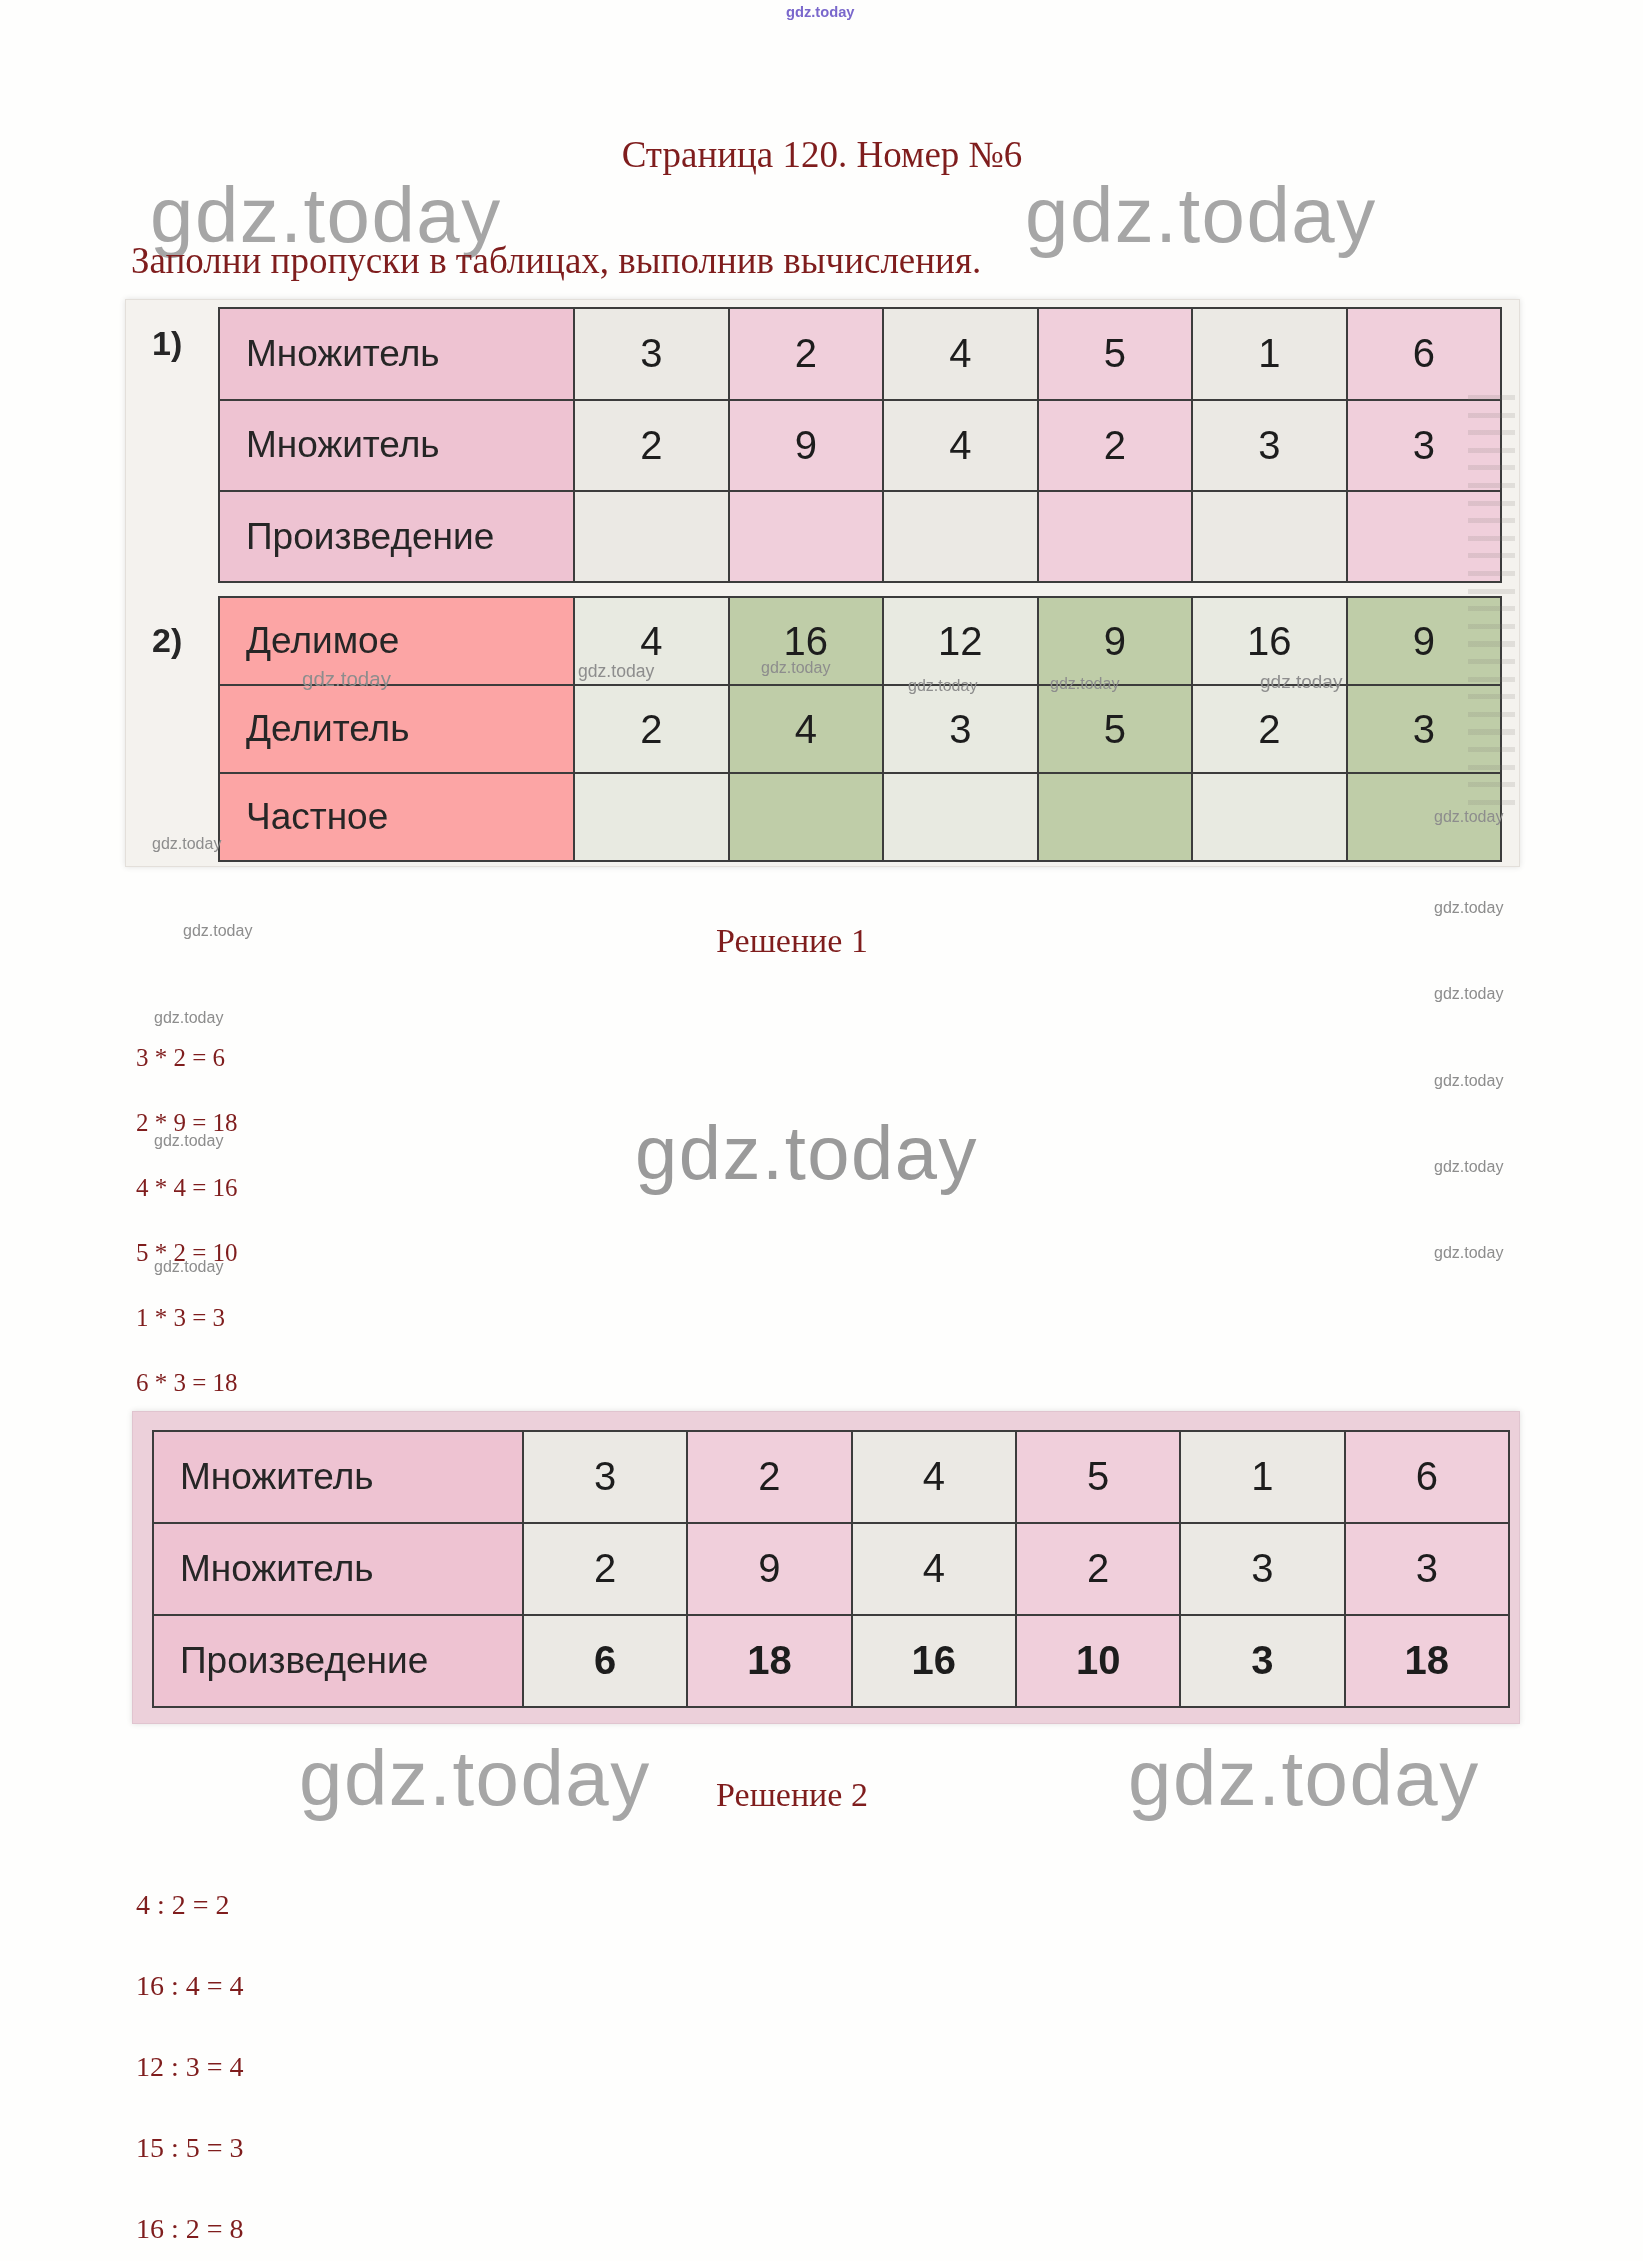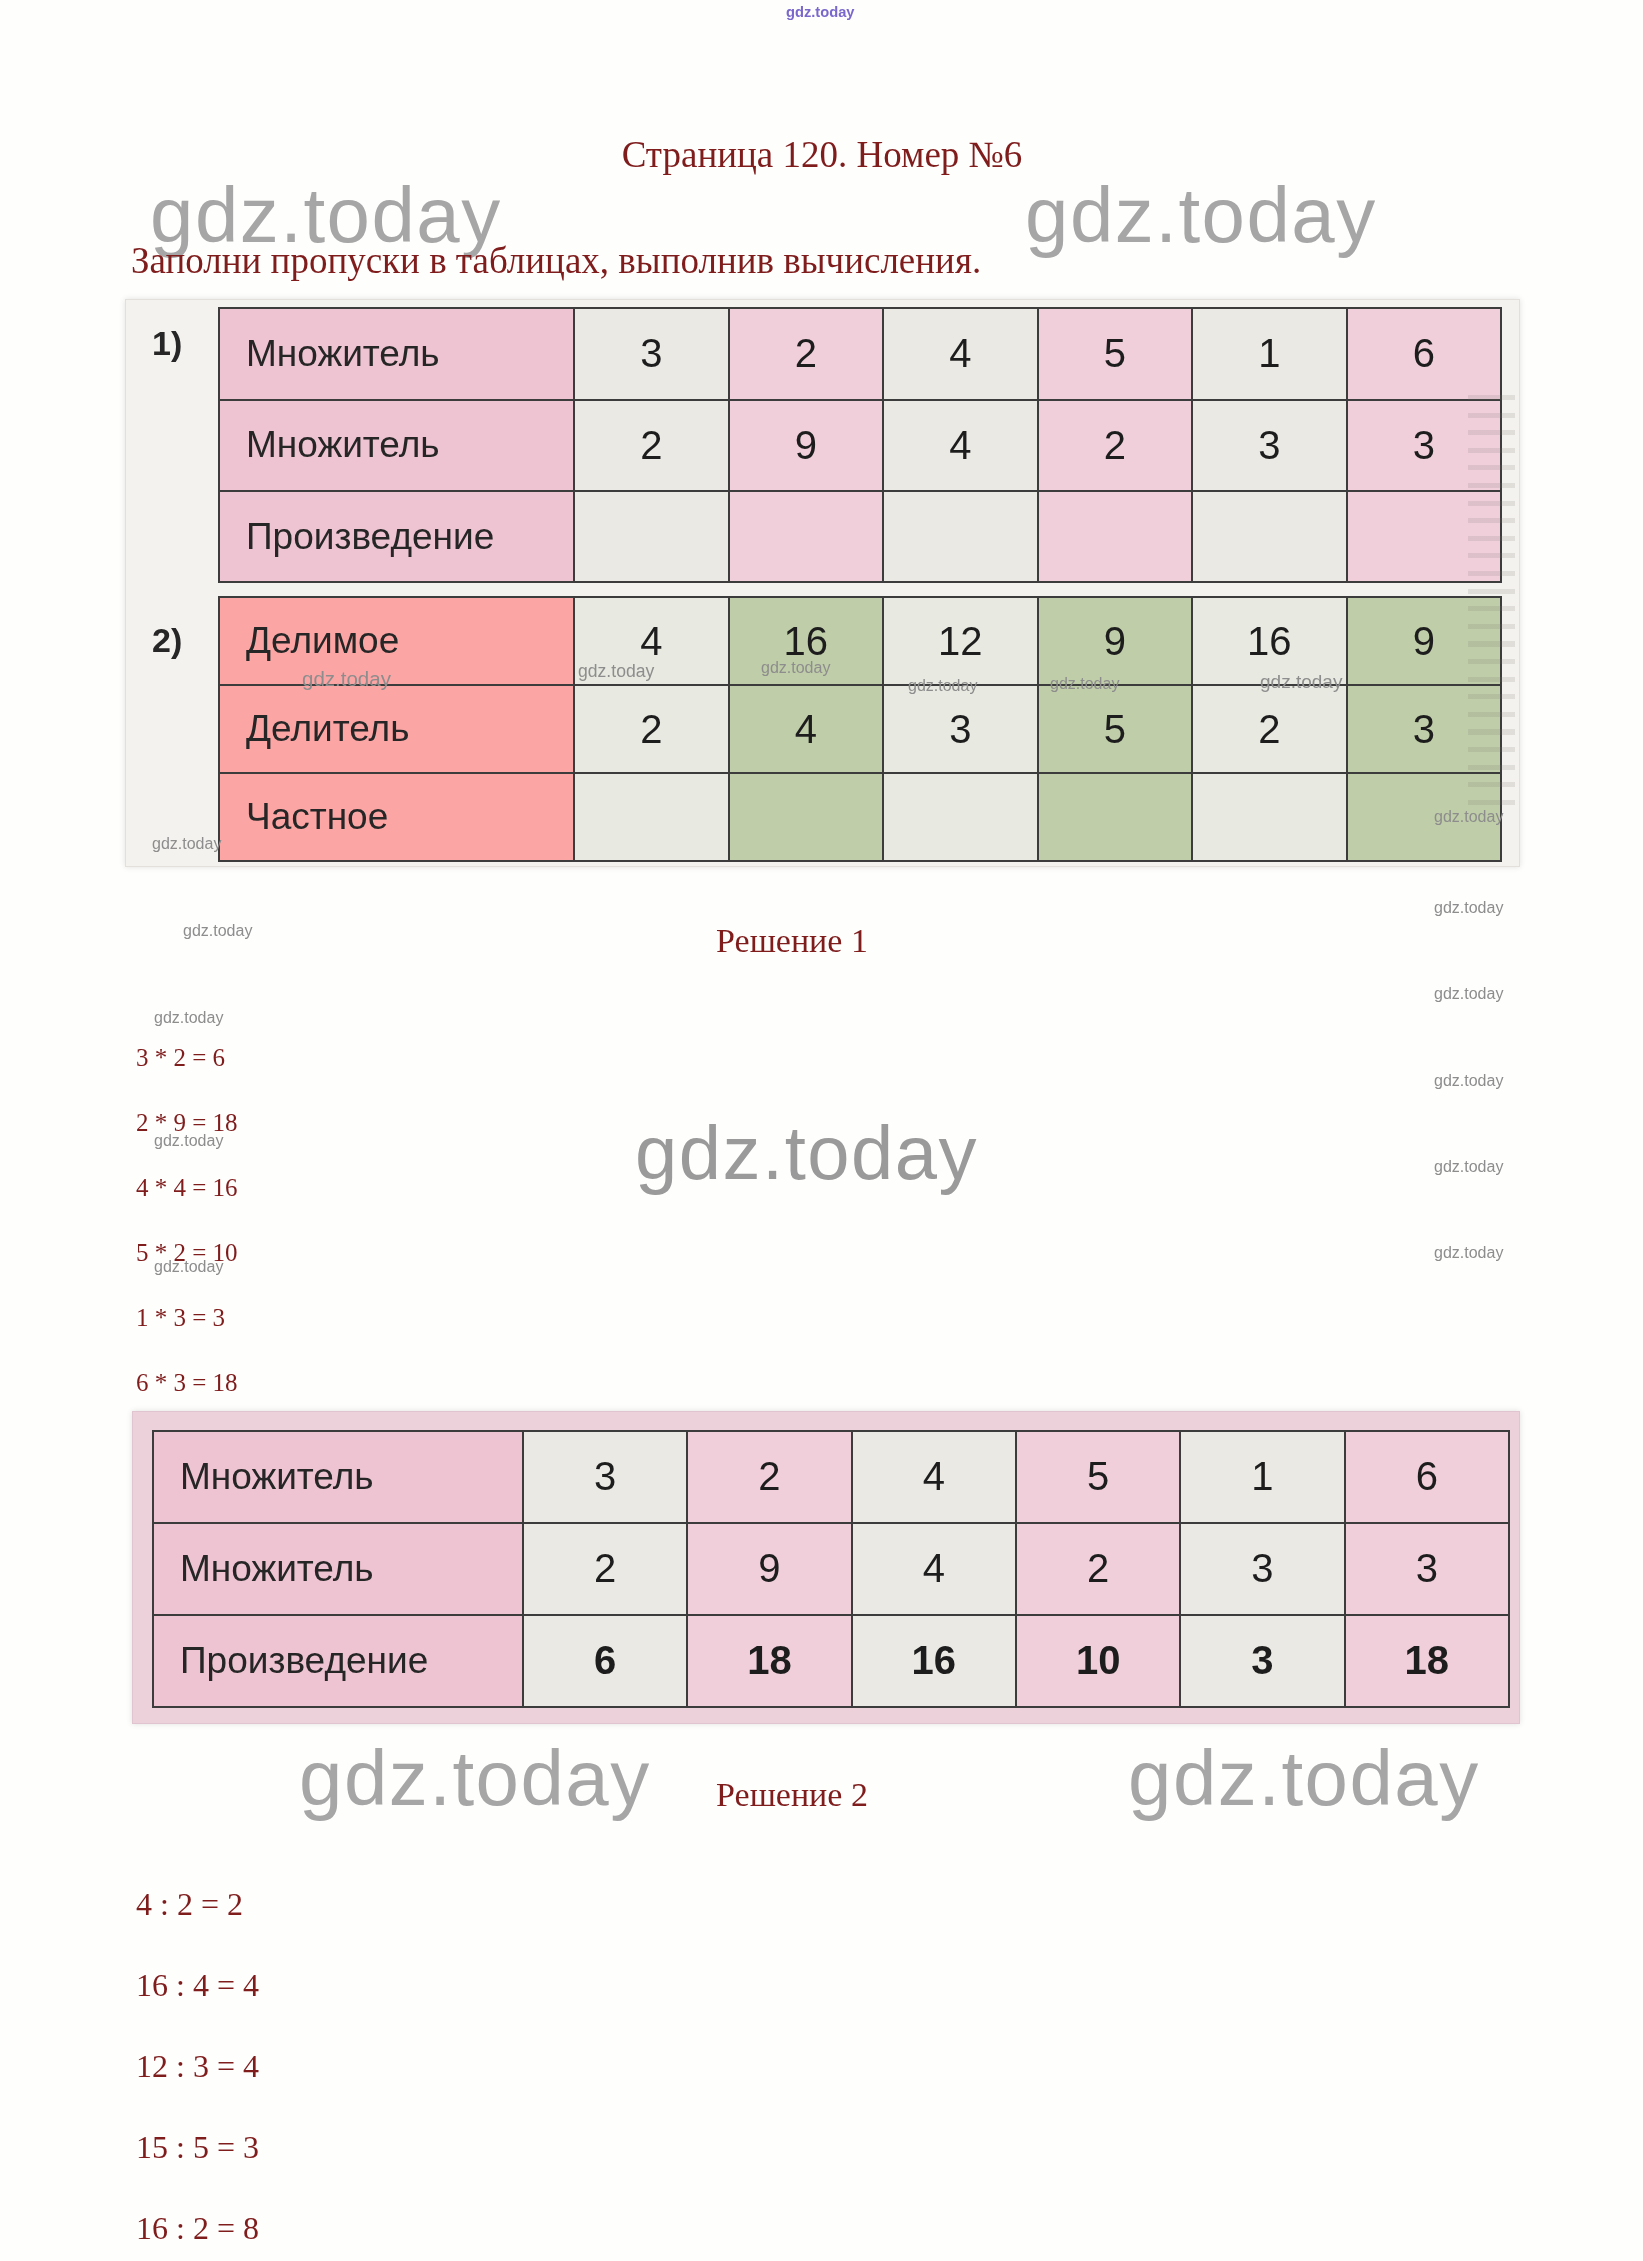--- a/index.html
+++ b/index.html
@@ -6,21 +6,21 @@
   .page{position:relative;width:1644px;height:2261px;background:#fefefdff;overflow:hidden;
         font-family:"Liberation Sans",sans-serif;}
   .abs{position:absolute;}
 
   
   .serif{font-family:"Liberation Serif",serif;color:#7f1d1d;}
   .title{font-size:37px;}
   .task{font-size:37px;}
   .heading{font-size:34px;}
   .eq{font-size:25px;line-height:65px;white-space:pre;}
-  .eq2{font-size:32px;line-height:81px;white-space:pre;}
+  .eq2{font-size:28px;line-height:81px;white-space:pre;}
 
   
   .wm{font-family:"Liberation Sans",sans-serif;color:#a6a6a6;}
   .wm-big{font-size:78px;letter-spacing:1.5px;font-weight:400;}
   .wm-mid{font-size:76px;color:#9a9a9a;letter-spacing:1.5px;}
   .wm-small{font-size:16px;color:#8d8d8d;}
   .wm-top{font-size:14.7px;color:#7a68cc;font-weight:700;}
 
   
   .scan{background:#f4f2ee;border:0.7px solid #e3dfda;box-shadow:0 0 5.9px rgba(0,0,0,.12);}

